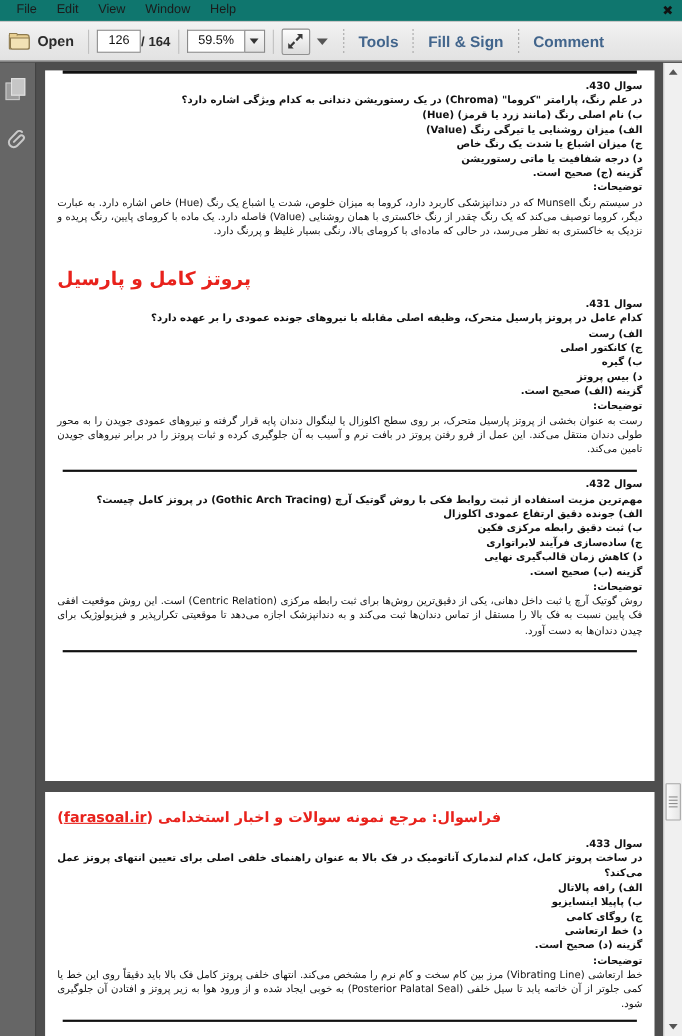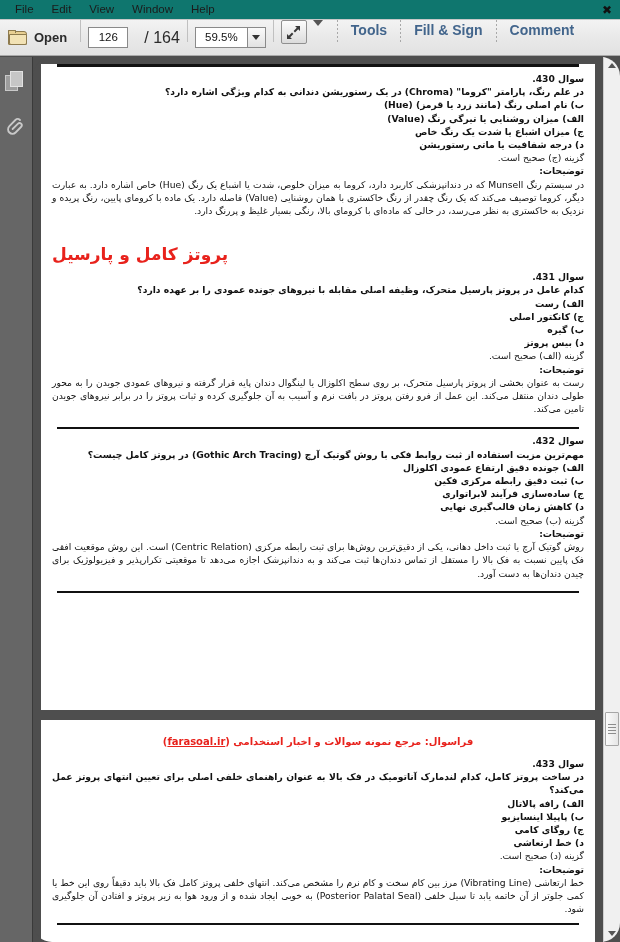--- a/index.html
+++ b/index.html
@@ -38,20 +38,21 @@
     line-height: 1;
     cursor: pointer;
   }
 
   
   .toolbar {
     height: 36px;
     background: linear-gradient(to bottom, #f3f3f3 0%, #e9e9e9 50%, #e2e2e2 100%);
     border-bottom: 1px solid #a9a9a9;
     display: flex;
+    align-items: center;
     padding: 0 4px;
     gap: 0;
   }
   .tb-group { display: flex; align-items: center; }
   .vsep {
     width: 1px; height: 22px;
     background: #c0c0c0;
     margin: 0 7px;
   }
   .vsep-dot {
@@ -84,22 +85,22 @@
   }
   .page-field {
     width: 40px; height: 21px;
     background: #fff; border: 1px solid #8a8a8a;
     font-size: 11.5px; text-align: center; color: #111;
     font-family: "Liberation Sans", sans-serif;
     line-height: 19px;
     cursor: text;
   }
   .page-total {
-    font-size: 16px; color: #2b2b2b; margin-left: 16px;
-    font-family: "Liberation Sans", sans-serif; font-weight: 400;
+    font-size: 12px; color: #2b2b2b; margin-left: 0;
+    font-family: "Liberation Sans", sans-serif; font-weight: 700;
   }
   .zoom-field {
     width: 52px; height: 21px;
     background: #fff; border: 1px solid #8a8a8a; border-right: none;
     font-size: 11.5px; text-align: center; color: #111;
     font-family: "Liberation Sans", sans-serif;
     line-height: 19px; cursor: text;
   }
   .zoom-drop {
     width: 19px; height: 21px;
@@ -164,21 +165,20 @@
     background: #c6c6c6; border: 1px solid #e2e2e2;
   }
   .clip-ico svg { display: block; }
 
   
   .docarea {
     flex: 1;
     position: relative;
     background: #4e4e4e;
     overflow: hidden;
-    border-radius: 19px;
   }
   .doc-inner {
     position: absolute;
     top: 0; left: 0; right: 17px; bottom: 0;
     overflow: hidden;
   }
 
   .page {
     background: #ffffff;
     margin: 0 8px;
@@ -208,38 +208,38 @@
     color: #111;
     font-weight: bold;
     direction: rtl;
     unicode-bidi: isolate;
   }
   .txt, .expl {
     text-align: justify;
     text-align-last: right;
   }
   .q-label { font-weight: bold; }
-  .ans { font-weight: normal; }
+  .ans { font-weight: bold; }
   .expl-h { font-weight: bold; }
   .expl { font-weight: normal; }
 
   .red-heading {
     color: #e8221c;
     font-size: 17px;
     font-weight: bold;
     text-align: left;
     direction: rtl;
     margin: 27px 0 6px 0;
     letter-spacing: 0px;
   }
   .site-header {
     color: #e8221c;
-    font-size: 10px;
+    font-size: 13px;
     font-weight: bold;
-    text-align: center;
+    text-align: left;
     direction: rtl;
     padding: 16px 0 10px 0;
   }
   .site-header .u { text-decoration: underline; }
 
   
   .vscroll {
     position: absolute;
     right: 0; top: 0; bottom: 0;
     width: 17px;

